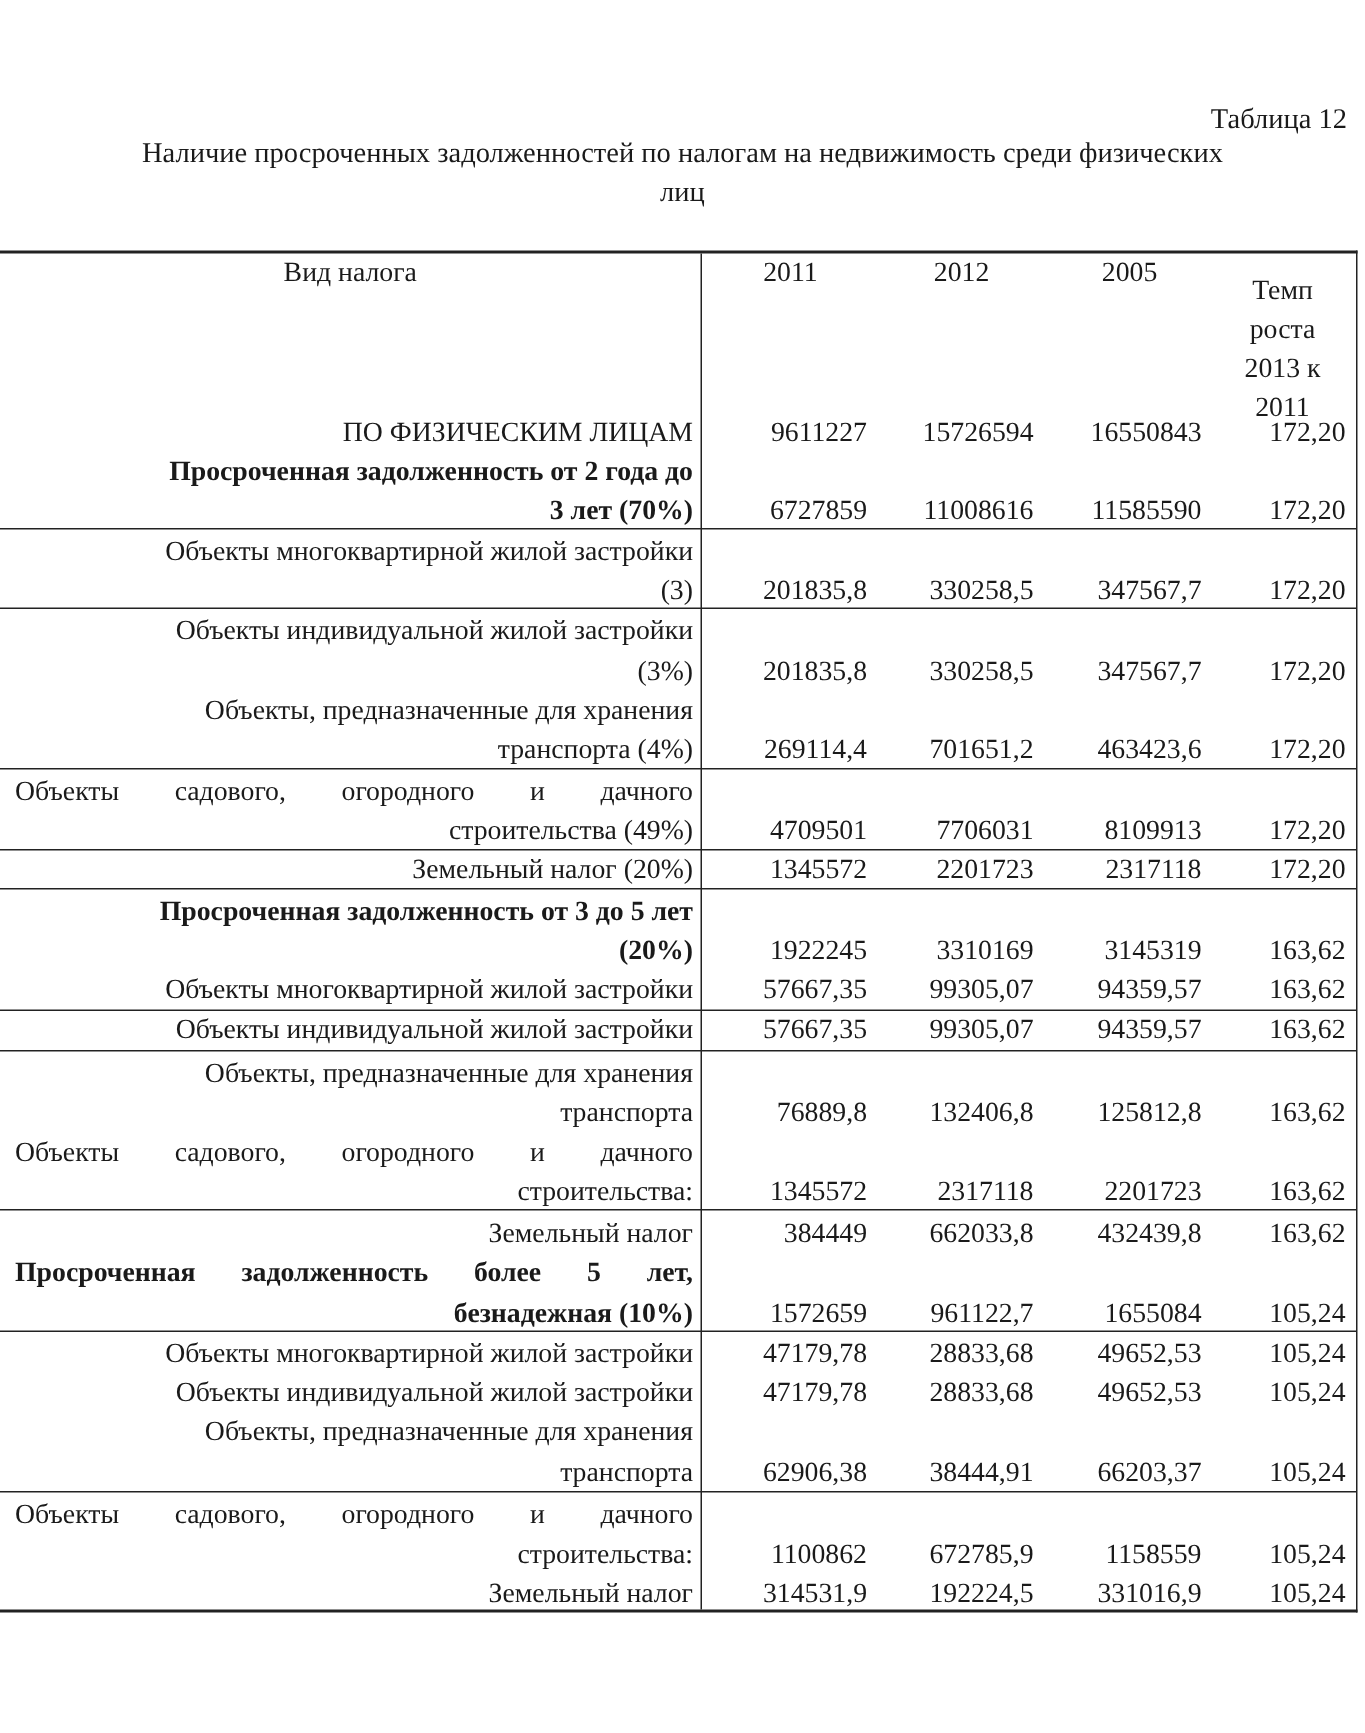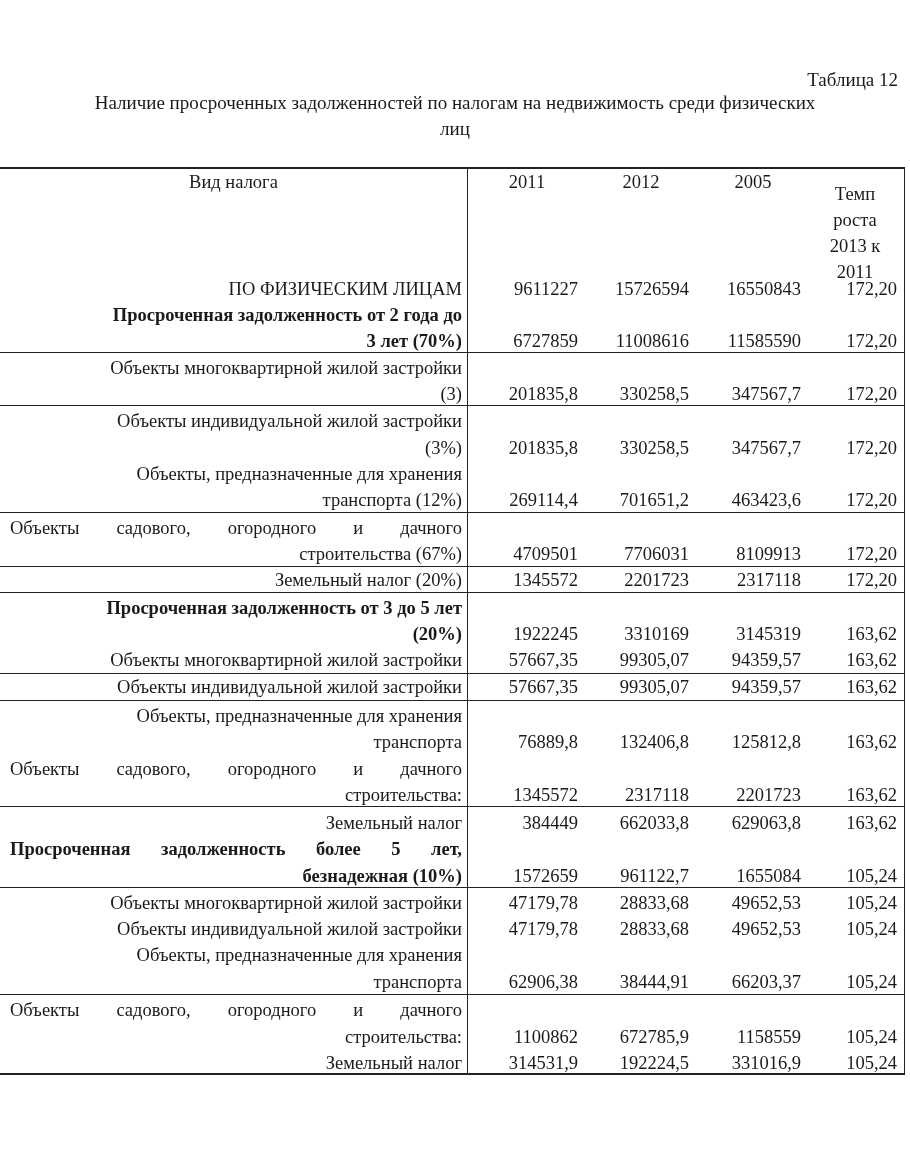--- a/index.html
+++ b/index.html
@@ -105,32 +105,32 @@
     <span class="c c1">201835,8</span>
     <span class="c c2">330258,5</span>
     <span class="c c3">347567,7</span>
     <span class="c c4">172,20</span>
   </div>
 
   <div class="line" style="top:292px">
     <span class="lbl">Объекты, предназначенные для хранения</span>
   </div>
   <div class="line" style="top:318px">
-    <span class="lbl">транспорта (12%)</span>
+    <span class="lbl">транспорта (4%)</span>
     <span class="c c1">269114,4</span>
     <span class="c c2">701651,2</span>
     <span class="c c3">463423,6</span>
     <span class="c c4">172,20</span>
   </div>
 
   <div class="line" style="top:346px">
     <span class="lbl just">Объекты садового, огородного и дачного</span>
   </div>
   <div class="line" style="top:372px">
-    <span class="lbl">строительства (67%)</span>
+    <span class="lbl">строительства (49%)</span>
     <span class="c c1">4709501</span>
     <span class="c c2">7706031</span>
     <span class="c c3">8109913</span>
     <span class="c c4">172,20</span>
   </div>
 
   <div class="line" style="top:398px">
     <span class="lbl">Земельный налог (20%)</span>
     <span class="c c1">1345572</span>
     <span class="c c2">2201723</span>
@@ -184,21 +184,21 @@
     <span class="c c1">1345572</span>
     <span class="c c2">2317118</span>
     <span class="c c3">2201723</span>
     <span class="c c4">163,62</span>
   </div>
 
   <div class="line" style="top:641px">
     <span class="lbl">Земельный налог</span>
     <span class="c c1">384449</span>
     <span class="c c2">662033,8</span>
-    <span class="c c3">629063,8</span>
+    <span class="c c3">432439,8</span>
     <span class="c c4">163,62</span>
   </div>
 
   <div class="line" style="top:667px">
     <span class="lbl bold just">Просроченная задолженность более 5 лет,</span>
   </div>
   <div class="line" style="top:694px">
     <span class="lbl bold">безнадежная (10%)</span>
     <span class="c c1">1572659</span>
     <span class="c c2">961122,7</span>

